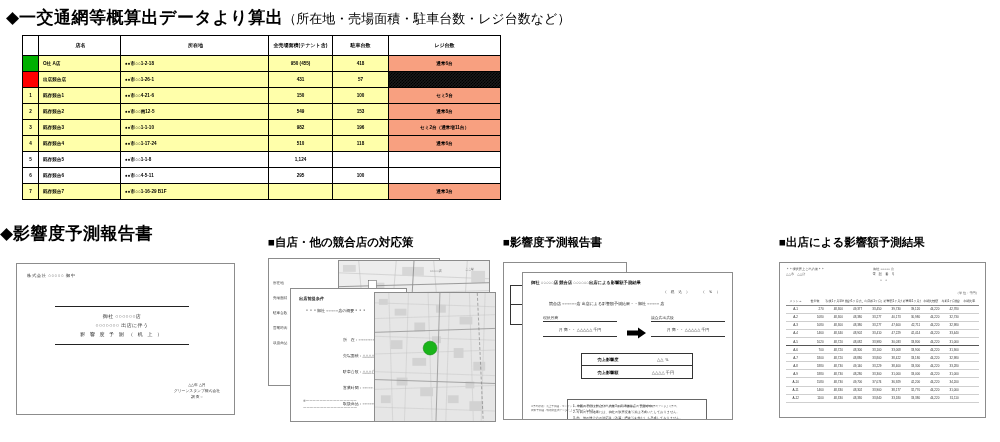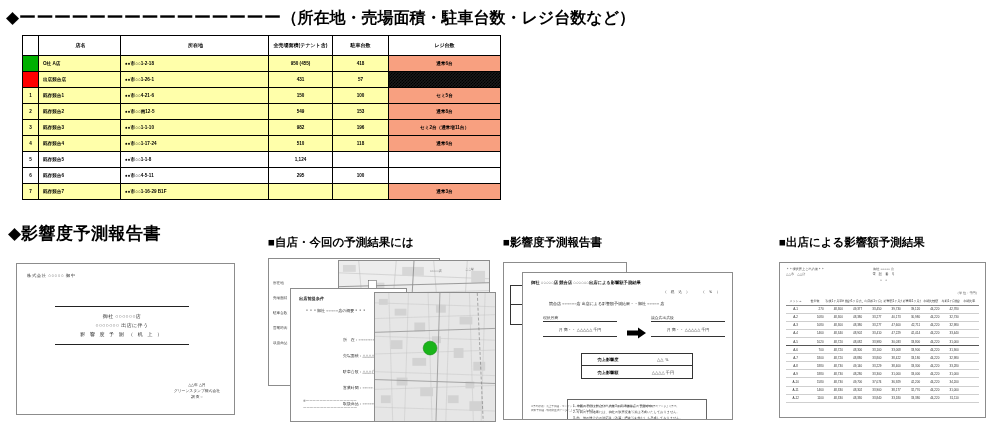--- a/index.html
+++ b/index.html
@@ -15,21 +15,21 @@
   
   .sec-head {
     position: absolute;
     font-weight: bold;
     color: #000000;
     white-space: nowrap;
     line-height: 1;
   }
   .sec-head .diamond { font-size: 17px; }
   .sec-head .big { font-size: 17px; letter-spacing: .5px; }
-  .sec-head .sub { font-size: 16px; font-weight: bold; letter-spacing: 0; }
+  .sec-head .sub { font-size: 13px; font-weight: normal; letter-spacing: 0; }
 
   .sub-head {
     position: absolute;
     font-size: 11.5px;
     font-weight: bold;
     color: #000000;
     white-space: nowrap;
     line-height: 1;
   }
 
@@ -232,21 +232,21 @@
   .sales-table th { border-bottom: .7px solid #888; text-align: center; color: #222; }
   .sales-table td.first { text-align: center; }
   .sales-table tr.thick td { border-bottom: .8px solid #555; }
 </style>
 </head>
 <body>
 
 <div class="page">
 
   <div class="sec-head" style="left:6px; top:9px;">
-    <span class="diamond">◆</span><span class="big">ーーーーーーーーーーーーーーー</span><span class="sub">（所在地・売場面積・駐車台数・レジ台数など）</span>
+    <span class="diamond">◆</span><span class="big">一交通網等概算出データより算出</span><span class="sub">（所在地・売場面積・駐車台数・レジ台数など）</span>
   </div>
 
   <table class="cmp-table" id="cmp-table">
     <thead>
       <tr>
         <th class="c-idx"></th>
         <th class="c-name" style="text-align:center !important;">店名</th>
         <th class="c-addr" style="text-align:center !important;">所在地</th>
         <th class="c-area">全売場面積(テナント含)</th>
         <th class="c-park">駐車台数</th>
@@ -322,25 +322,25 @@
           <td class="c-idx bg-yellow">7</td>
           <td class="c-name bg-yellow">既存競合7</td>
           <td class="c-addr bg-yellow">●●市○○1-16-29 B1F</td>
           <td class="c-area bg-yellow"></td>
           <td class="c-park bg-yellow"></td>
           <td class="c-reg bg-salmon">通常3台</td>
         </tr>
       </tbody>
   </table>
 
-  <div class="sec-head" style="left:8px; top:225px;">
+  <div class="sec-head" style="left:0; top:225px;">
     <span class="diamond">◆</span><span class="big">影響度予測報告書</span>
   </div>
 
-  <div class="sub-head" style="left:268px; top:237px;">■自店・今回の予測結果には</div>
+  <div class="sub-head" style="left:268px; top:237px;">■自店・他の競合店の対応策</div>
   <div class="sub-head" style="left:503px; top:237px;">■影響度予測報告書</div>
   <div class="sub-head" style="left:779px; top:237px;">■出店による影響額予測結果</div>
 
   <div class="card" id="card-cover">
     <div class="cover-to">株式会社 ○○○○○ 御中</div>
     <div class="cover-title-box">
       <div>御社 ○○○○○○店</div>
       <div>○○○○○○○ 出店に伴う</div>
       <div class="spaced">影 響 度 予 測 （ 机 上 ）</div>
     </div>

